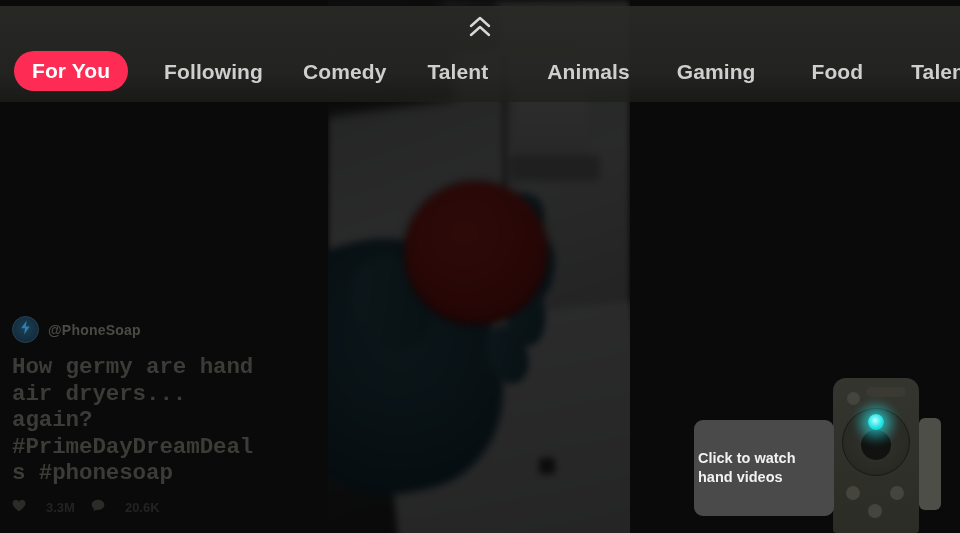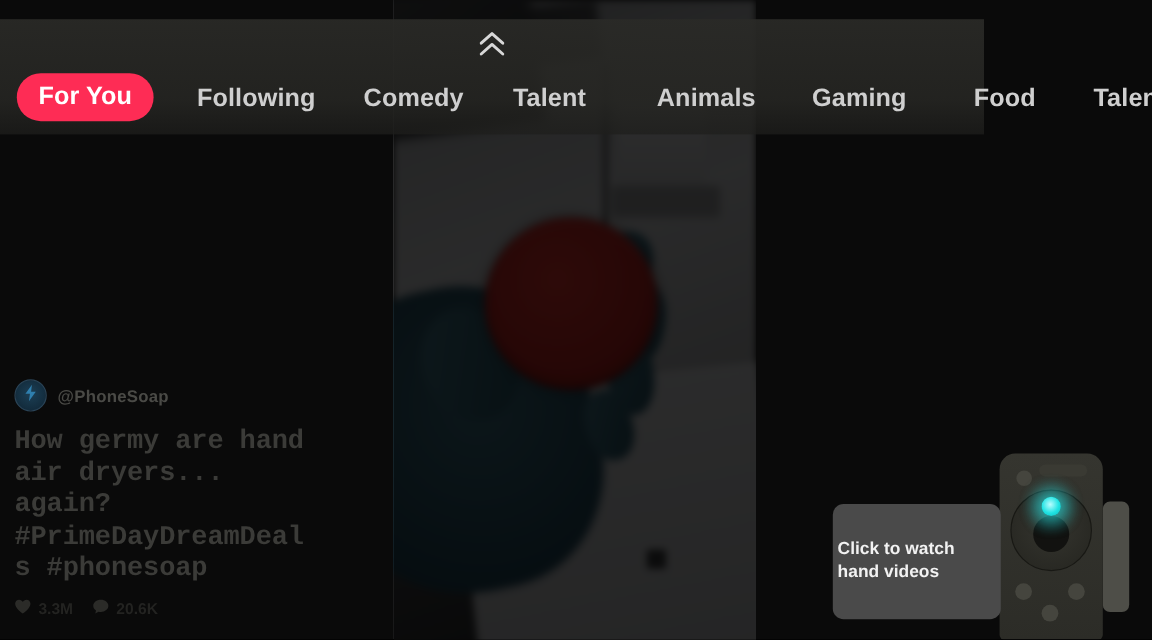--- a/index.html
+++ b/index.html
@@ -132,22 +132,22 @@
   
   .side-fill {
     position:absolute; top:0; height:533px;
     background:#0a0a0a;
   }
   .side-fill.left  { left:0;   width:328px; }
   .side-fill.right { left:630px; width:330px; }
 
   
   .topbar {
-    position:absolute; left:0; top:16px;
-    width:820px; height:96px;
+    position:absolute; left:0; top:6px;
+    width:960px; height:96px;
     z-index:20;
   }
   .topbar-tint {
     position:absolute; inset:0;
     background:linear-gradient(180deg,rgba(42,42,39,.92) 0%,rgba(38,38,35,.88) 70%,rgba(30,30,28,.75) 100%);
   }
   .chev {
     position:absolute; left:50%; top:9px;
     transform:translateX(-50%);
     z-index:2;
@@ -202,21 +202,21 @@
     line-height:1.18;
     letter-spacing:-.1px;
     word-break:break-word;
     font-family:Liberation Mono, monospace;
   }
   .stats {
     display:flex; align-items:center; gap:16px;
     margin-top:12px;
   }
   .stat {
-    display:flex; align-items:center; gap:6px;
+    display:flex; align-items:center; gap:20px;
     color:#232321; font-size:13px; font-weight:700;
   }
 
   
   .tooltip {
     position:absolute; left:694px; top:420px;
     width:140px; height:96px;
     background:#4a4a4a;
     border-radius:9px;
     display:flex; align-items:center; justify-content:center;

